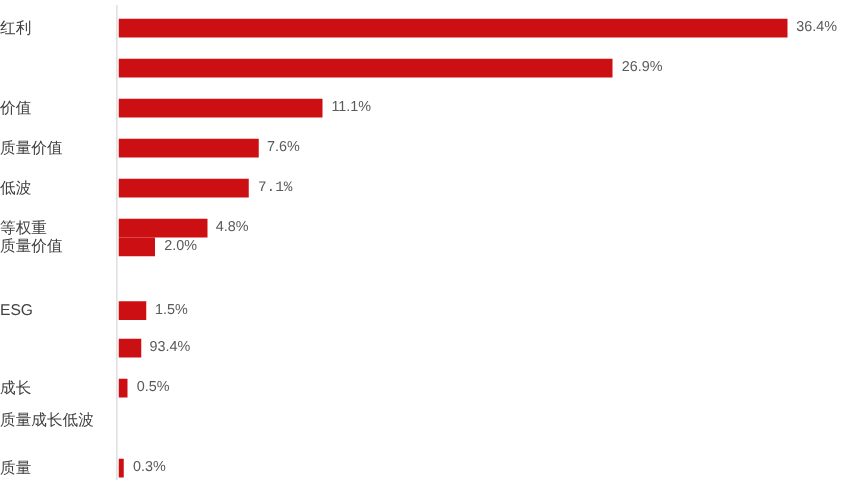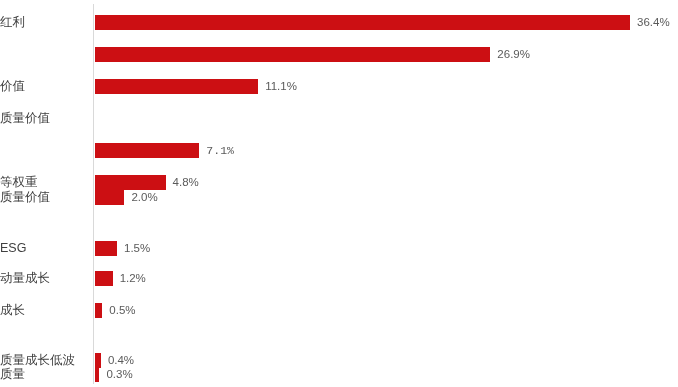--- a/index.html
+++ b/index.html
@@ -107,22 +107,27 @@
         </div>
         <div class="bar-row" style="top: 70px;">
           <div class="cat-label">价值</div>
           <div class="bar-wrap">
             <div class="bar" style="width: 163.146px; background: rgb(204, 15, 19);"></div>
             <span class="bar-value" style="color: rgb(90, 90, 90);">11.1%</span>
           </div>
         </div>
         <div class="bar-row" style="top: 102px;">
           <div class="cat-label">质量价值</div>
+          <div class="bar-wrap">
+            <div class="bar" style="width: 111.703px; background: rgb(204, 15, 19);"></div>
+            <span class="bar-value" style="color: rgb(90, 90, 90);">7.6%</span>
+          </div>
         </div>
         <div class="bar-row" style="top: 134px;">
+          <div class="cat-label">低波</div>
           <div class="bar-wrap">
             <div class="bar" style="width: 104.354px; background: rgb(204, 15, 19);"></div>
             <span class="bar-value" style="color: rgb(90, 90, 90); font-family: Liberation Mono, monospace;">7.1%</span>
           </div>
         </div>
         <div class="bar-row" style="top: 166px;">
           <div class="cat-label">等权重</div>
           <div class="bar-wrap">
             <div class="bar" style="width: 70.5495px; background: rgb(204, 15, 19);"></div>
             <span class="bar-value" style="color: rgb(90, 90, 90);">4.8%</span>
@@ -136,39 +141,34 @@
           </div>
         </div>
         <div class="bar-row" style="top: 232px;">
           <div class="cat-label">ESG</div>
           <div class="bar-wrap">
             <div class="bar" style="width: 22.0467px; background: rgb(204, 15, 19);"></div>
             <span class="bar-value" style="color: rgb(90, 90, 90);">1.5%</span>
           </div>
         </div>
         <div class="bar-row" style="top: 262px;">
-          <div class="cat-label">动量成长</div>
           <div class="bar-wrap">
             <div class="bar" style="width: 17.6374px; background: rgb(204, 15, 19);"></div>
-            <span class="bar-value" style="color: rgb(90, 90, 90);">1.2%</span>
+            <span class="bar-value" style="color: rgb(90, 90, 90);">93.4%</span>
           </div>
         </div>
         <div class="bar-row" style="top: 294px;">
           <div class="cat-label">成长</div>
           <div class="bar-wrap">
             <div class="bar" style="width: 7.3489px; background: rgb(204, 15, 19);"></div>
             <span class="bar-value" style="color: rgb(90, 90, 90);">0.5%</span>
           </div>
         </div>
-        <div class="bar-row" style="top: 344px;">
+        <div class="bar-row" style="top: 320px;">
           <div class="cat-label">质量成长低波</div>
-          <div class="bar-wrap">
-            <div class="bar" style="width: 5.87912px; background: rgb(204, 15, 19);"></div>
-            <span class="bar-value" style="color: rgb(90, 90, 90);">0.4%</span>
-          </div>
         </div>
         <div class="bar-row" style="top: 358px;">
           <div class="cat-label">质量</div>
           <div class="bar-wrap">
             <div class="bar" style="width: 4.40934px; background: rgb(204, 15, 19);"></div>
             <span class="bar-value" style="color: rgb(90, 90, 90);">0.3%</span>
           </div>
         </div>
       </div>
   </div>

